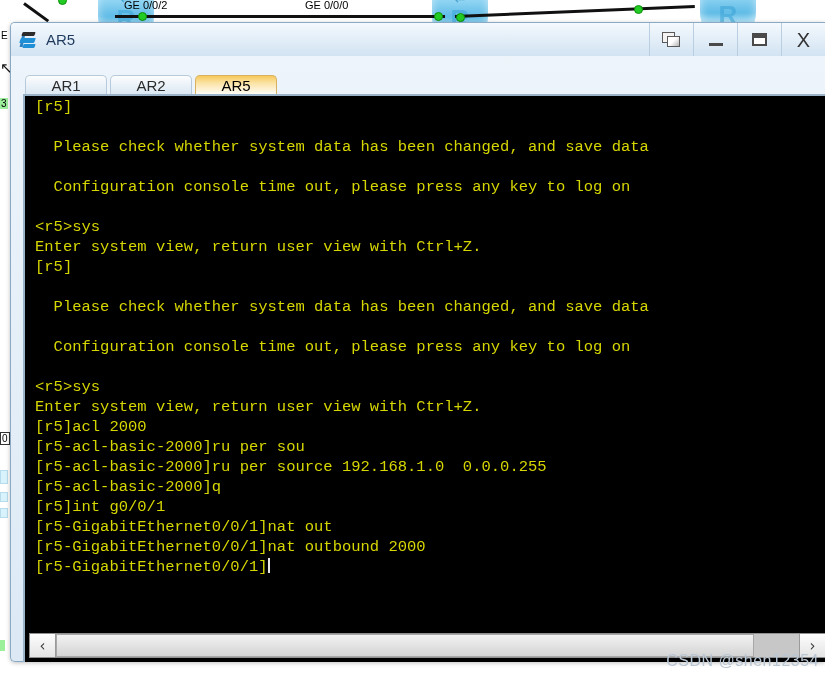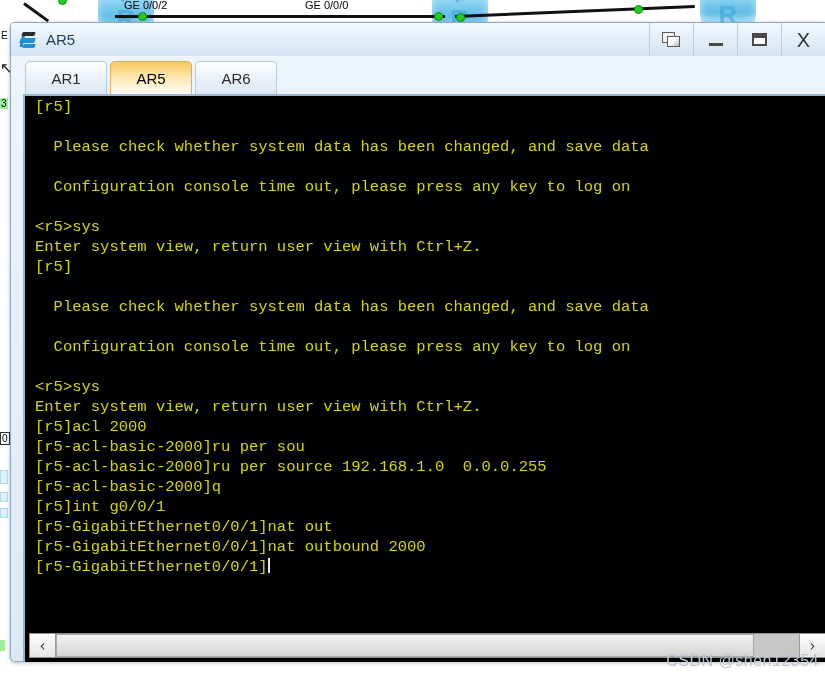--- a/index.html
+++ b/index.html
@@ -192,21 +192,21 @@
   
   #tab-bar {
     height: 38px;
     padding: 2px 0 0 14px;
     display: flex;
     align-items: flex-end;
     gap: 3px;
   }
   .tab {
     width: 82px;
-    height: 33px;
+    height: 19px;
     display: flex;
     align-items: center;
     justify-content: center;
     font-size: 15px;
     color: #2a2a2a;
     background: linear-gradient(180deg,#fcfdfe 0%,#e9f1f8 55%,#dbe8f3 100%);
     border: 1px solid #b6cadb;
     border-bottom: none;
     border-radius: 5px 5px 0 0;
     font-family: "Liberation Sans", sans-serif;
@@ -372,25 +372,25 @@
       <div class="win-btn">
         <span class="closex">X</span>
       </div>
     </div>
   </div>
 
   <div id="tab-bar">
     <div class="tab">
         <span>AR1</span>
       </div>
+    <div class="tab">
+        <span>AR2</span>
+      </div>
     <div class="tab active">
         <span>AR5</span>
-      </div>
-    <div class="tab">
-        <span>AR6</span>
       </div>
   </div>
 
   <div id="console-frame">
     <div id="console-text"><div class="line">[r5]</div><div class="line">&nbsp;</div><div class="line">  Please check whether system data has been changed, and save data</div><div class="line">&nbsp;</div><div class="line">  Configuration console time out, please press any key to log on</div><div class="line">&nbsp;</div><div class="line">&lt;r5&gt;sys</div><div class="line">Enter system view, return user view with Ctrl+Z.</div><div class="line">[r5]</div><div class="line">&nbsp;</div><div class="line">  Please check whether system data has been changed, and save data</div><div class="line">&nbsp;</div><div class="line">  Configuration console time out, please press any key to log on</div><div class="line">&nbsp;</div><div class="line">&lt;r5&gt;sys</div><div class="line">Enter system view, return user view with Ctrl+Z.</div><div class="line">[r5]acl 2000</div><div class="line">[r5-acl-basic-2000]ru per sou</div><div class="line">[r5-acl-basic-2000]ru per source 192.168.1.0  0.0.0.255</div><div class="line">[r5-acl-basic-2000]q</div><div class="line">[r5]int g0/0/1</div><div class="line">[r5-GigabitEthernet0/0/1]nat out</div><div class="line">[r5-GigabitEthernet0/0/1]nat outbound 2000</div><div class="line"><span>[r5-GigabitEthernet0/0/1]</span><span id="cursor-block"></span></div></div>
 
     <div id="h-scrollbar">
       <div class="scroll-arrow">‹</div>
       <div id="scroll-track">
         <div id="scroll-thumb"></div>

